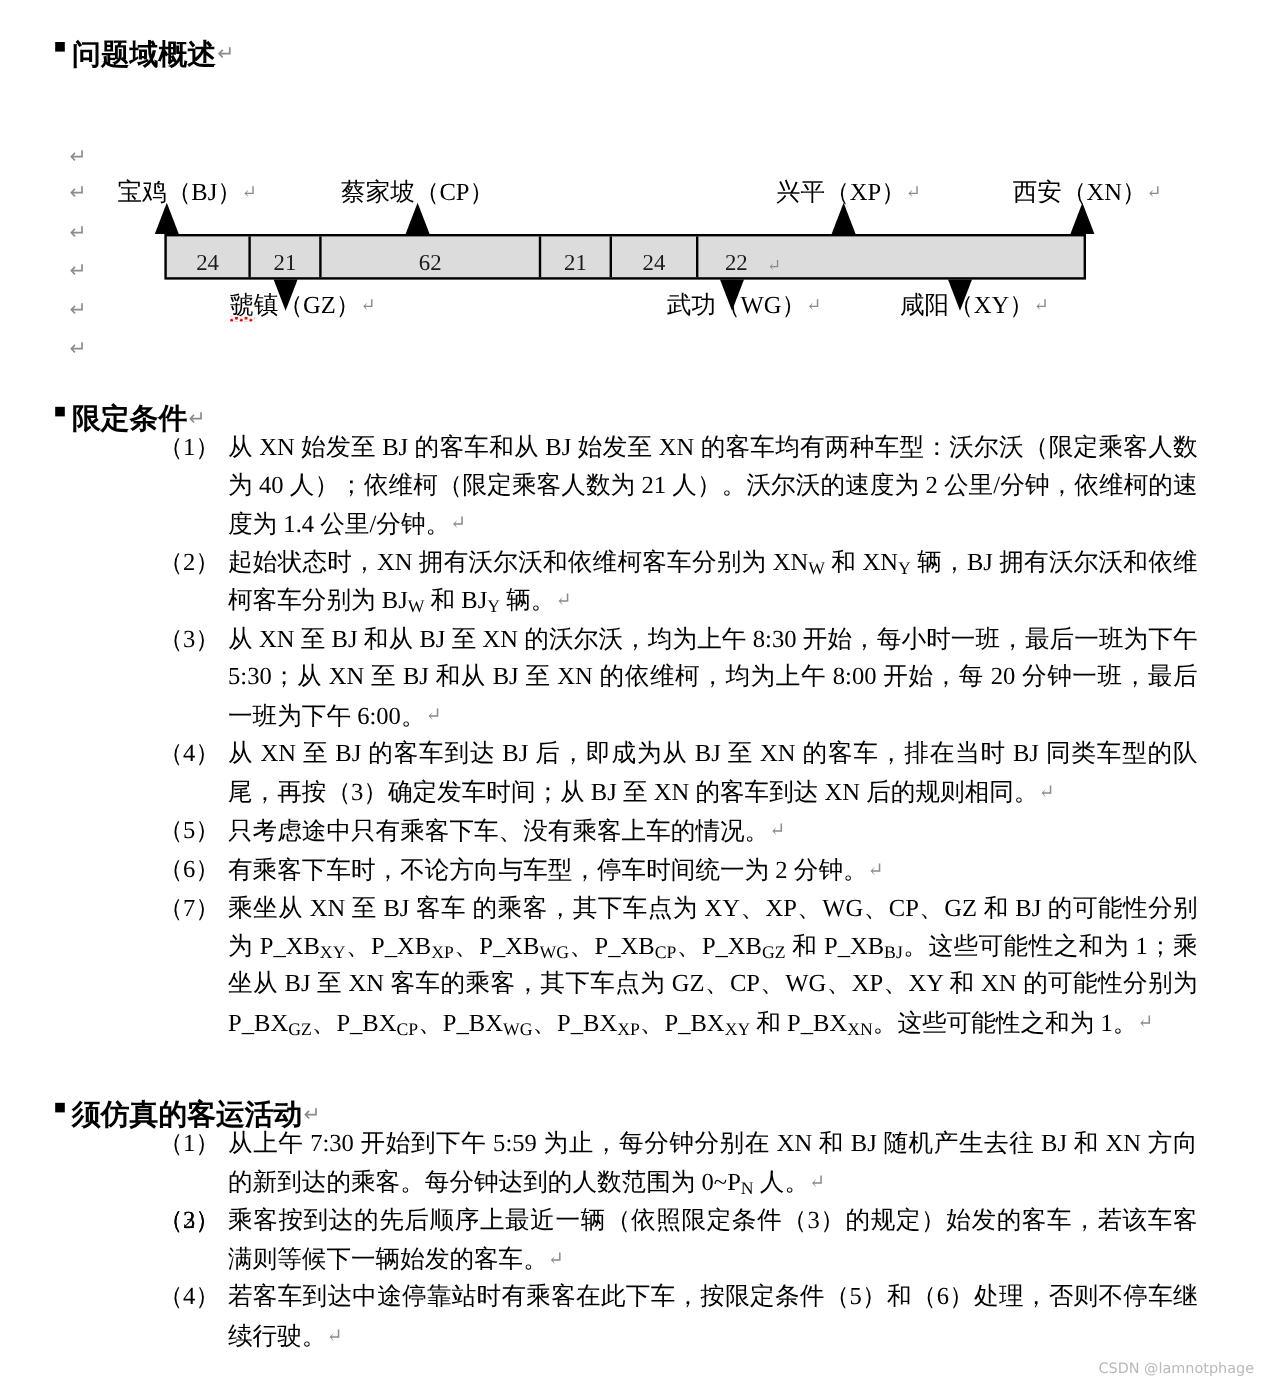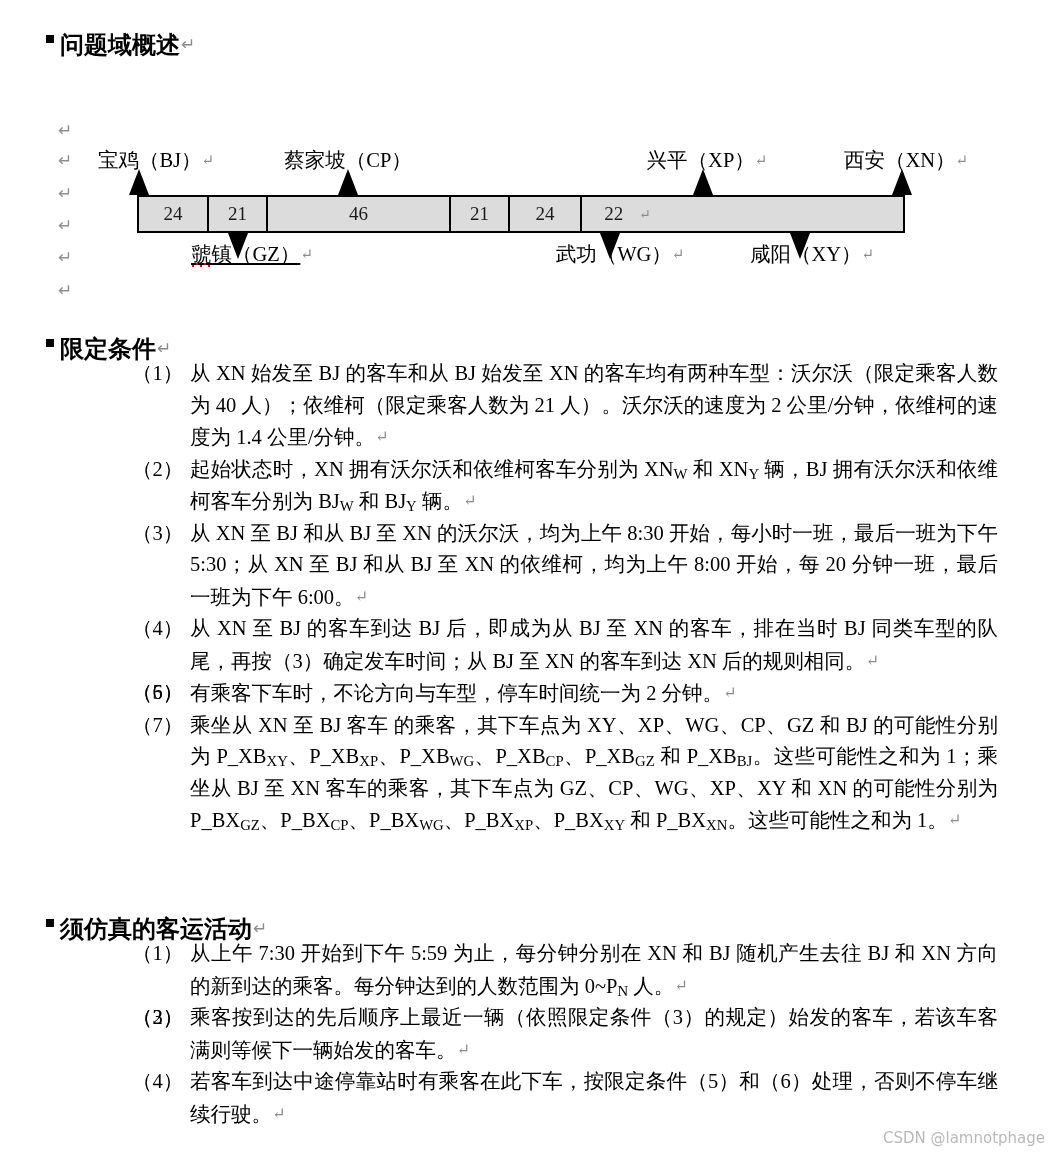--- a/index.html
+++ b/index.html
@@ -130,21 +130,21 @@
     border: 2px solid #000;
     box-sizing: border-box;
   }
   .seg {
     position: absolute;
     top: 0;
     height: 100%;
     box-sizing: border-box;
     border-right: 2px solid #000;
     display: flex;
-    align-items: center;
+    align-items: flex-end;
     justify-content: center;
     font-size: 19px;
     color: #1a1a1a;
   }
   .seg:last-child { border-right: none; gap: 15px; }
   .seg .pil { font-size: 14px; margin-left: 1px; }
 
   .arrow-up, .arrow-down {
     position: absolute;
     width: 0;
@@ -170,21 +170,21 @@
     background-size: 8px 4px;
     background-repeat: repeat-x;
   }
 
   
   .watermark {
     position: absolute;
     right: 8px;
     bottom: 8px;
     font-family: "DejaVu Sans", "Liberation Sans", sans-serif;
-    font-size: 15px;
+    font-size: 12px;
     color: #b9b9b9;
     white-space: nowrap;
   }
 </style>
 </head>
 <body>
 
 <div class="page">
 
   <div class="heading" style="position:absolute;left:46px;top:16px;">
@@ -209,21 +209,21 @@
         <div class="stop-label" style="left: 906px; top: 6px;"><span>西安（XN）</span><span class="pil">↵</span></div>
       </div>
     <div class="bar" id="diagram-bar">
         <div class="seg" style="left: 0px; width: 70px;">
           <span>24</span>
         </div>
         <div class="seg" style="left: 70px; width: 59px;">
           <span>21</span>
         </div>
         <div class="seg" style="left: 129px; width: 183px;">
-          <span>46</span>
+          <span>62</span>
         </div>
         <div class="seg" style="left: 312px; width: 59px;">
           <span>21</span>
         </div>
         <div class="seg" style="left: 371px; width: 72px;">
           <span>24</span>
         </div>
         <div class="seg" style="left: 443px; width: 91px;">
           <span>22</span>
           <span class="pil">↵</span>
@@ -232,36 +232,36 @@
     <div id="diagram-arrows">
         <div class="arrow-up" style="left: 129px;"></div>
         <div class="arrow-up" style="left: 338px;"></div>
         <div class="arrow-up" style="left: 693px;"></div>
         <div class="arrow-up" style="left: 892px;"></div>
         <div class="arrow-down" style="left: 228px;"></div>
         <div class="arrow-down" style="left: 600px;"></div>
         <div class="arrow-down" style="left: 790px;"></div>
       </div>
     <div id="diagram-bottom-labels">
-        <div class="stop-label" style="left: 252px; top: 100px;"><span style="position: relative; text-decoration: underline;">虢镇（GZ）<span class="squiggle" style="left: 0px; bottom: -2px; width: 21px; position: absolute;"></span></span><span class="pil">↵</span></div>
+        <div class="stop-label" style="left: 252px; top: 100px;"><span style="position: relative;">虢镇（GZ）<span class="squiggle" style="left: 0px; bottom: -2px; width: 21px; position: absolute;"></span></span><span class="pil">↵</span></div>
         <div class="stop-label" style="left: 620px; top: 100px;"><span style="position: relative;">武功（WG）</span><span class="pil">↵</span></div>
         <div class="stop-label" style="left: 812px; top: 100px;"><span style="position: relative;">咸阳（XY）</span><span class="pil">↵</span></div>
       </div>
   </div>
 
   <div class="heading" style="position:absolute;left:46px;top:320px;text-align:right;">
     <span class="bullet"></span><span>限定条件</span><span class="pilcrow">↵</span>
   </div>
 
   <ol class="list" id="constraints-list" style="position:absolute;left:132px;top:358px;width:866px;">
       <li><span class="num">（1）</span><span>从 XN 始发至 BJ 的客车和从 BJ 始发至 XN 的客车均有两种车型：沃尔沃（限定乘客人数为 40 人）；依维柯（限定乘客人数为 21 人）。沃尔沃的速度为 2 公里/分钟，依维柯的速度为 1.4 公里/分钟。<span class="pil">↵</span></span></li>
       <li><span class="num">（2）</span><span>起始状态时，XN 拥有沃尔沃和依维柯客车分别为 XN<sub>W</sub> 和 XN<sub>Y</sub> 辆，BJ 拥有沃尔沃和依维柯客车分别为 BJ<sub>W</sub> 和 BJ<sub>Y</sub> 辆。<span class="pil">↵</span></span></li>
       <li><span class="num">（3）</span><span>从 XN 至 BJ 和从 BJ 至 XN 的沃尔沃，均为上午 8:30 开始，每小时一班，最后一班为下午 5:30；从 XN 至 BJ 和从 BJ 至 XN 的依维柯，均为上午 8:00 开始，每 20 分钟一班，最后一班为下午 6:00。<span class="pil">↵</span></span></li>
       <li><span class="num">（4）</span><span>从 XN 至 BJ 的客车到达 BJ 后，即成为从 BJ 至 XN 的客车，排在当时 BJ 同类车型的队尾，再按（3）确定发车时间；从 BJ 至 XN 的客车到达 XN 后的规则相同。<span class="pil">↵</span></span></li>
-      <li><span class="num">（5）</span></li>
+      <li><span class="num">（5）</span><span>只考虑途中只有乘客下车、没有乘客上车的情况。<span class="pil">↵</span></span></li>
       <li><span class="num">（6）</span><span>有乘客下车时，不论方向与车型，停车时间统一为 2 分钟。<span class="pil">↵</span></span></li>
       <li><span class="num">（7）</span><span>乘坐从 XN 至 BJ 客车 的乘客，其下车点为 XY、XP、WG、CP、GZ 和 BJ 的可能性分别为 P_XB<sub>XY</sub>、P_XB<sub>XP</sub>、P_XB<sub>WG</sub>、P_XB<sub>CP</sub>、P_XB<sub>GZ</sub> 和 P_XB<sub>BJ</sub>。这些可能性之和为 1；乘坐从 BJ 至 XN 客车的乘客，其下车点为 GZ、CP、WG、XP、XY 和 XN 的可能性分别为 P_BX<sub>GZ</sub>、P_BX<sub>CP</sub>、P_BX<sub>WG</sub>、P_BX<sub>XP</sub>、P_BX<sub>XY</sub> 和 P_BX<sub>XN</sub>。这些可能性之和为 1。<span class="pil">↵</span></span></li>
     </ol>
 
   <div class="heading" style="position:absolute;left:46px;top:900px;">
     <span class="bullet"></span><span>须仿真的客运活动</span><span class="pilcrow">↵</span>
   </div>
 
   <ol class="list" id="activities-list" style="position:absolute;left:132px;top:938px;width:866px;">
       <li><span class="num">（1）</span><span>从上午 7:30 开始到下午 5:59 为止，每分钟分别在 XN 和 BJ 随机产生去往 BJ 和 XN 方向的新到达的乘客。每分钟达到的人数范围为 0~P<sub>N</sub> 人。<span class="pil">↵</span></span></li>

